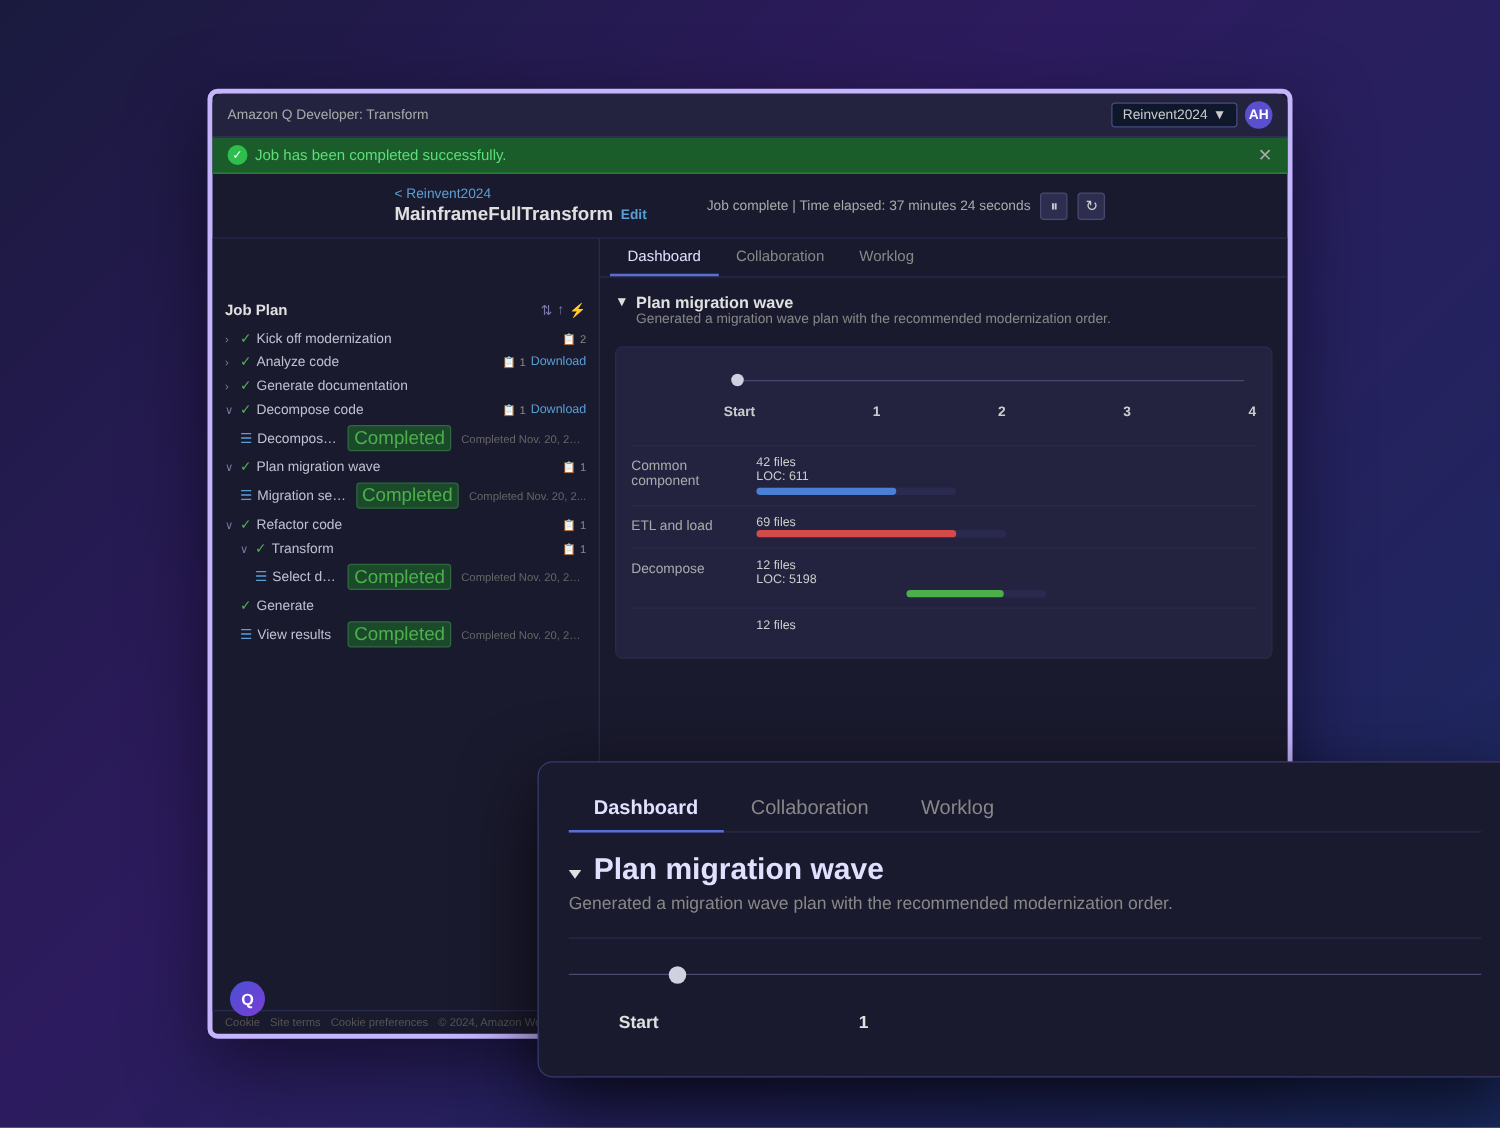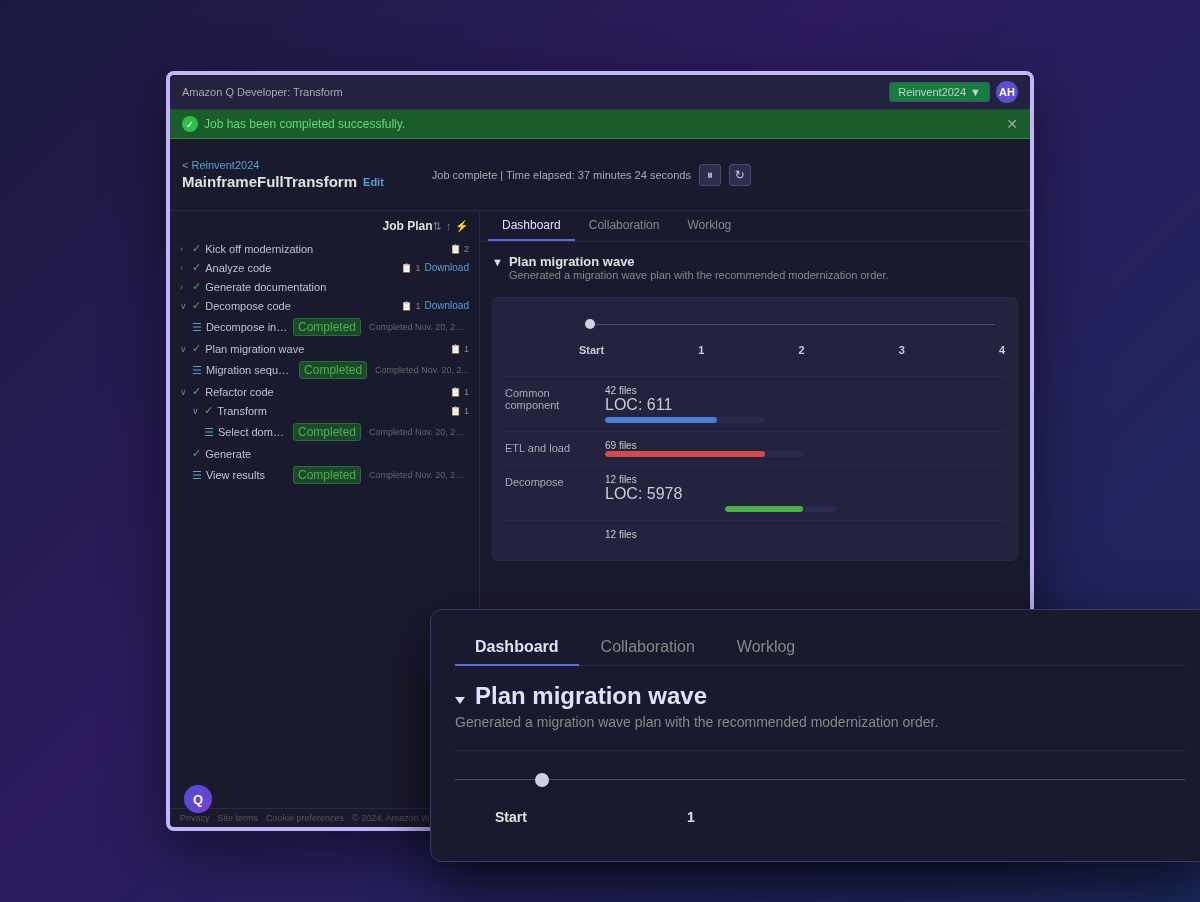--- a/index.html
+++ b/index.html
@@ -42,21 +42,21 @@
       color: #aaa;
     }
 
     .title-bar-right {
       display: flex;
       align-items: center;
       gap: 6px;
     }
 
     .dropdown-btn {
-      background: #15803d;
+      background: #0f172a;
       border: 1px solid #4a4a7e;
       color: #ccc;
       font-size: 11px;
       padding: 3px 8px;
       border-radius: 3px;
       display: flex;
       align-items: center;
       gap: 4px;
       cursor: pointer;
     }
@@ -104,24 +104,24 @@
       font-size: 10px;
     }
 
     .close-x {
       color: #aaa;
       cursor: pointer;
       font-size: 14px;
     }
 
     .breadcrumb-row {
-      padding: 20px 12px;
-      display: flex;
-      align-items: center;
-      justify-content: flex-start;
+      padding: 10px 12px;
+      display: flex;
+      align-items: center;
+      justify-content: center;
       border-bottom: 1px solid #2a2a4e;
       gap: 48px;
     }
 
     .breadcrumb-left {
       display: flex;
       flex-direction: column;
       gap: 2px;
     }
 
@@ -182,21 +182,22 @@
       background: #1a1a2e;
       display: flex;
       flex-direction: column;
       overflow: hidden;
     }
 
     .job-plan-header {
       padding: 8px 10px 4px;
       display: flex;
       align-items: center;
-      justify-content: flex-end;
+      justify-content: space-between;
+      margin-top: 42px;
     }
 
     .job-plan-title {
       font-size: 12px;
       font-weight: 600;
       color: #e0e0e0;
     }
 
     .job-plan-icons {
       display: flex;
@@ -266,21 +267,21 @@
     }
 
     .download-link {
       font-size: 10px;
       color: #5a9fd4;
       cursor: pointer;
       margin-left: auto;
     }
 
     .completed-badge {
-      font-size: 12px;
+      font-size: 15px;
       background: #1a4a2a;
       color: #4db04d;
       border: 1px solid #2d6a3e;
       border-radius: 3px;
       padding: 1px 4px;
     }
 
     .completed-text {
       font-size: 9px;
       color: #666;
@@ -377,21 +378,21 @@
     .migration-data {
       flex: 1;
     }
 
     .migration-files {
       font-size: 10px;
       color: #ccc;
     }
 
     .migration-loc {
-      font-size: 16px;
+      font-size: 10px;
       color: #ccc;
       margin-bottom: 3px;
     }
 
     .bar-container {
       height: 6px;
       background: #2a2a4e;
       border-radius: 3px;
       overflow: hidden;
     }
@@ -729,42 +730,42 @@
                   <div class="bar-fill bar-red" style="width:80%;"></div>
                 </div>
               </div>
             </div>
           </div>
 
           <div class="migration-row">
             <span class="migration-label">Decompose</span>
             <div class="migration-data">
               <div class="migration-files">12 files</div>
-              <div class="migration-loc">LOC: 5978</div>
+              <div class="migration-loc">LOC: 5198</div>
               <div style="display:flex; padding-left:30%;">
                 <div class="bar-container" style="width:40%;">
                   <div class="bar-fill bar-green" style="width:70%;"></div>
                 </div>
               </div>
             </div>
           </div>
 
           <div class="migration-row">
             <span class="migration-label"></span>
             <div class="migration-data">
               <div class="migration-files">12 files</div>
             </div>
           </div>
         </div>
       </div>
     </div>
   </div>
 
   <div class="footer-bar">
-    <span>Privacy</span>
+    <span>Cookie</span>
     <span>Site terms</span>
     <span>Cookie preferences</span>
     <span>© 2024, Amazon Web Services...</span>
   </div>
 </div>
 
 <div class="floating-card">
   <div class="floating-tabs">
     <div class="floating-tab active">Dashboard</div>
     <div class="floating-tab">Collaboration</div>

